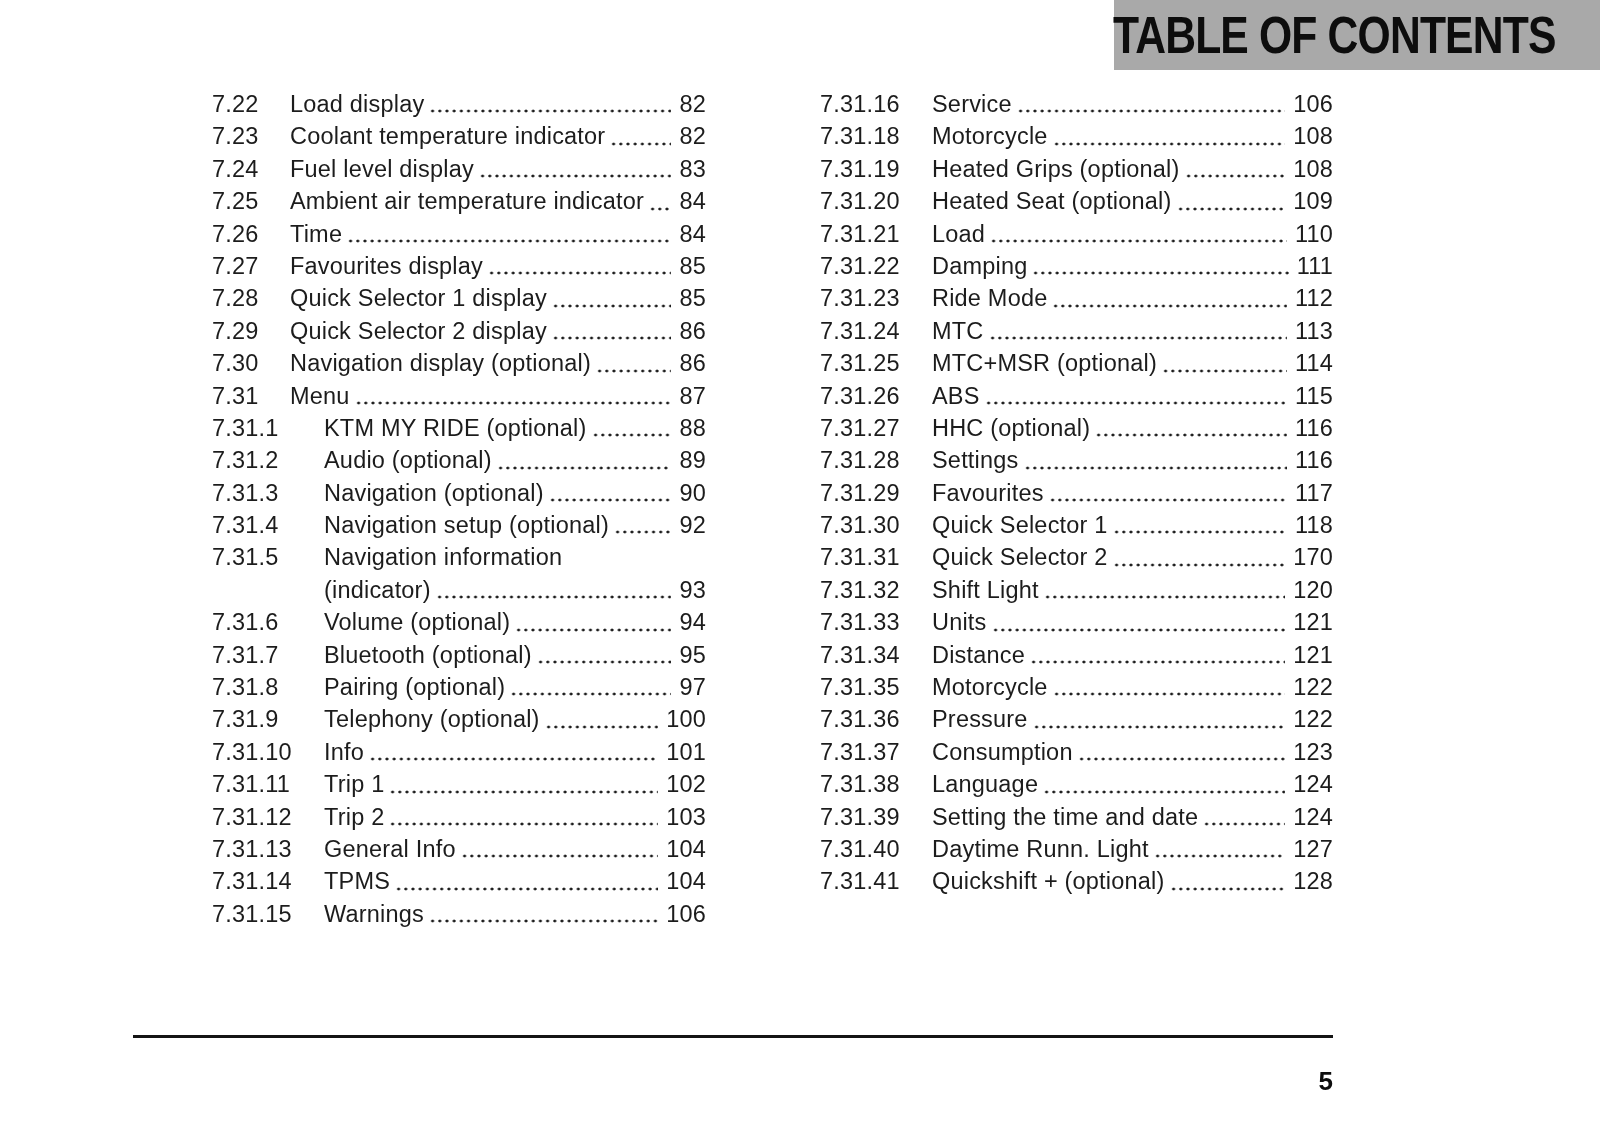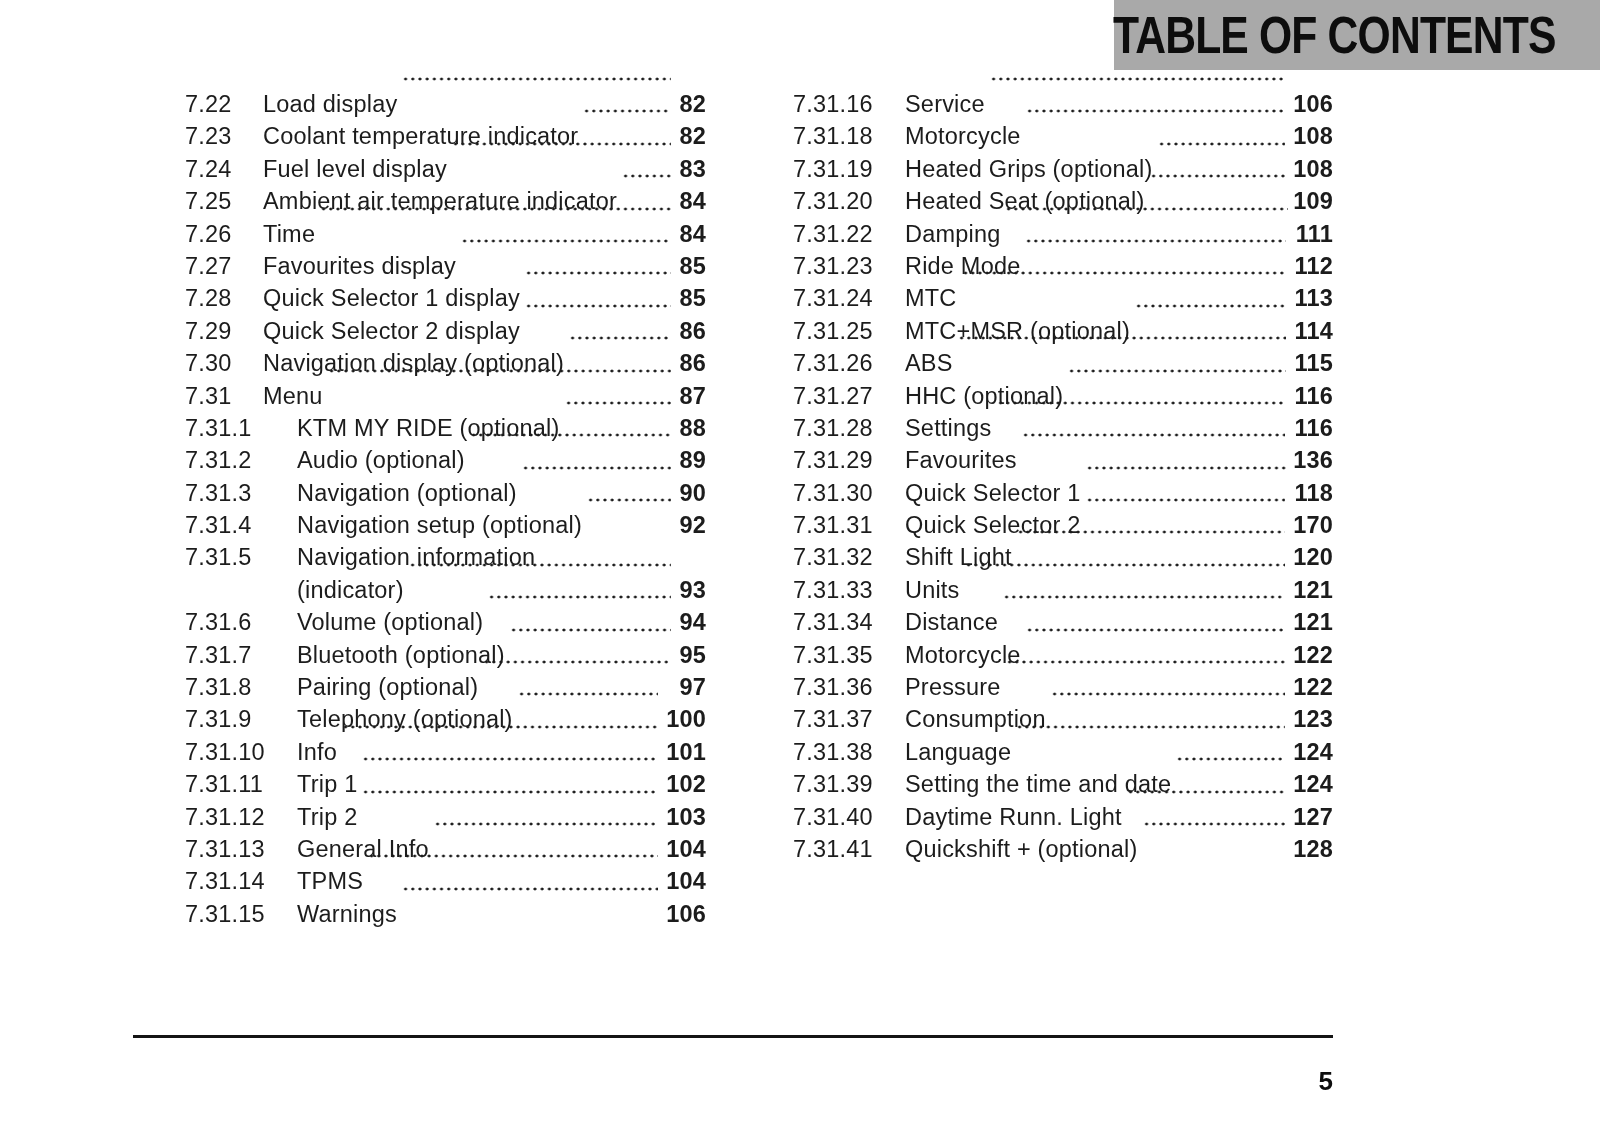--- a/index.html
+++ b/index.html
@@ -40,45 +40,46 @@
     position: absolute;
     top: 88px;
     font-size: 23.5px;
     letter-spacing: 0.2px;
     color: #1c1c1c;
   }
   .col-left  { left: 185px; width: 521px; }
   .col-right { left: 793px; width: 540px; }
   .row {
     display: flex;
-    align-items: flex-start;
+    align-items: flex-end;
     height: 32.4px;
     line-height: 32.4px;
     white-space: nowrap;
+    margin-left: 27px;
   }
   .num   { flex: 0 0 78px; }
   .depth2 .num { flex: 0 0 112px; }
   .title { flex: 0 1 auto; }
   .leader {
     flex: 1 1 8px;
     min-width: 8px;
     position: relative;
     margin: 0 8px 0 5px;
   }
   .leader::after {
     content: "";
     position: absolute;
     left: 0; right: 0; bottom: 7px;
     height: 4px;
     background-image: radial-gradient(circle, #1c1c1c 1.25px, transparent 1.7px);
     background-size: 7.2px 4px;
     background-repeat: repeat-x;
     background-position: left bottom;
   }
-  .pg { flex: 0 0 auto; text-align: right; font-weight: bold; }
+  .pg { flex: 0 0 auto; text-align: right; }
   
   .footer-rule {
     position: absolute;
     left: 133px; top: 1035px;
     width: 1200px; height: 3px;
     background: #141414;
   }
   .page-number {
     position: absolute;
     left: 1233px; top: 1066px;
@@ -273,20 +274,26 @@
         <span class="leader"></span>
         <span class="pg">108</span>
       </div>
       <div class="row depth2">
         <span class="num">7.31.20</span>
         <span class="title">Heated Seat (optional)</span>
         <span class="leader"></span>
         <span class="pg">109</span>
       </div>
       <div class="row depth2">
+        <span class="num">7.31.21</span>
+        <span class="title">Load</span>
+        <span class="leader"></span>
+        <span class="pg">110</span>
+      </div>
+      <div class="row depth2">
         <span class="num">7.31.22</span>
         <span class="title">Damping</span>
         <span class="leader"></span>
         <span class="pg">111</span>
       </div>
       <div class="row depth2">
         <span class="num">7.31.23</span>
         <span class="title">Ride Mode</span>
         <span class="leader"></span>
         <span class="pg">112</span>
@@ -318,21 +325,21 @@
       <div class="row depth2">
         <span class="num">7.31.28</span>
         <span class="title">Settings</span>
         <span class="leader"></span>
         <span class="pg">116</span>
       </div>
       <div class="row depth2">
         <span class="num">7.31.29</span>
         <span class="title">Favourites</span>
         <span class="leader"></span>
-        <span class="pg">136</span>
+        <span class="pg">117</span>
       </div>
       <div class="row depth2">
         <span class="num">7.31.30</span>
         <span class="title">Quick Selector 1</span>
         <span class="leader"></span>
         <span class="pg">118</span>
       </div>
       <div class="row depth2">
         <span class="num">7.31.31</span>
         <span class="title">Quick Selector 2</span>

